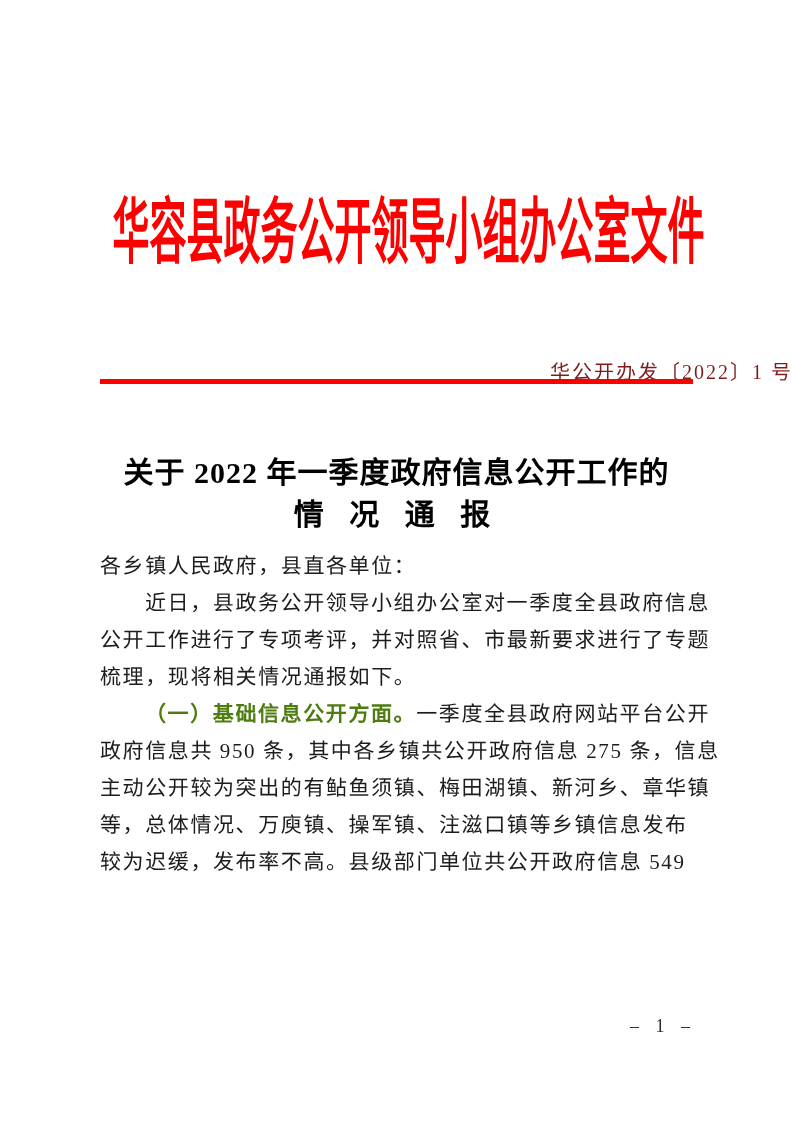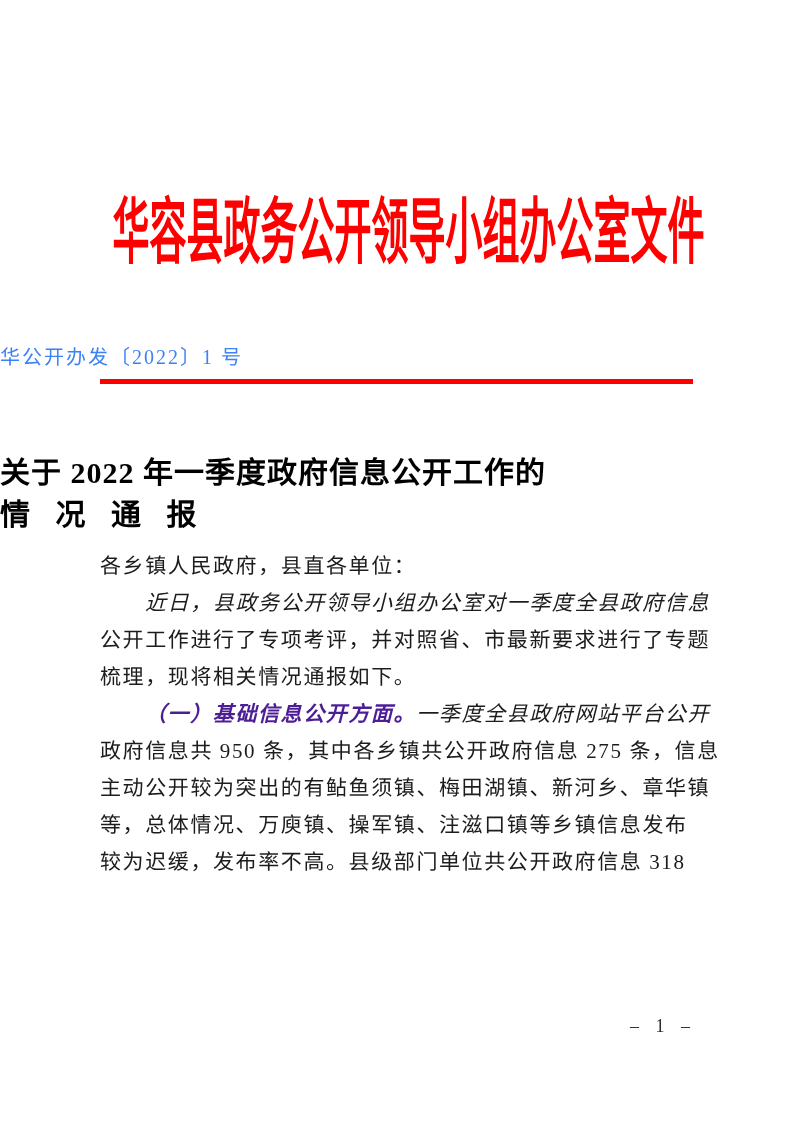--- a/index.html
+++ b/index.html
@@ -31,44 +31,45 @@
     font-weight: bold;
     letter-spacing: 0px;
     white-space: nowrap;
     transform: scaleY(1.95);
     transform-origin: center center;
   }
 
   
   .doc-number {
     position: absolute;
-    top: 341px;
+    top: 356px;
     left: 0;
     width: 100%;
-    text-align: left;
+    text-align: right;
     font-size: 20px;
     letter-spacing: 2px;
-    color: #3b82f6;
+    color: #7f1d1d;
   }
 
   
   .red-line {
     position: absolute;
     top: 379px;
     left: 100px;
     width: 593px;
     height: 5px;
   }
 
   
   .doc-title {
     position: absolute;
     top: 452px;
     left: 0;
     width: 100%;
+    text-align: center;
     font-weight: bold;
     color: #000000;
     line-height: 42px;
   }
   .title-line-1 { font-size: 30px; letter-spacing: 1px; white-space: nowrap; }
   .title-line-2 { font-size: 30px; letter-spacing: 9px; white-space: nowrap; }
 
   
   .doc-body {
     position: absolute;
@@ -76,31 +77,31 @@
     left: 100px;
     width: 596px;
     font-size: 21px;
     letter-spacing: 1.6px;
   }
   .line {
     height: 37px;
     line-height: 37px;
     white-space: nowrap;
   }
-  .indent { padding-left: 45px; font-style: italic; }
+  .indent { padding-left: 45px; }
   .run-normal { font-weight: normal; }
   .run-heading1 {
     font-family: "Liberation Sans", "DejaVu Sans", sans-serif;
     font-weight: bold;
     color: #000000;
     letter-spacing: 2px;
   }
   .run-bold-lead {
     font-weight: bold;
-    color: #4c1d95;
+    color: #4d7c0f;
   }
 
   
   .page-number {
     position: absolute;
     top: 1016px;
     left: 100px;
     width: 596px;
     text-align: right;
     font-size: 18px;
@@ -129,18 +130,18 @@
 
   <div class="doc-body" style="color: rgb(28, 28, 28);">
       <div class="line"><span class="run-normal">各乡镇人民政府，县直各单位：</span></div>
       <div class="line indent"><span class="run-normal">近日，县政务公开领导小组办公室对一季度全县政府信息</span></div>
       <div class="line"><span class="run-normal">公开工作进行了专项考评，并对照省、市最新要求进行了专题</span></div>
       <div class="line"><span class="run-normal">梳理，现将相关情况通报如下。</span></div>
       <div class="line indent"><span class="run-bold-lead">（一）基础信息公开方面。</span><span class="run-normal">一季度全县政府网站平台公开</span></div>
       <div class="line"><span class="run-normal">政府信息共 950 条，其中各乡镇共公开政府信息 275 条，信息</span></div>
       <div class="line"><span class="run-normal">主动公开较为突出的有鲇鱼须镇、梅田湖镇、新河乡、章华镇</span></div>
       <div class="line"><span class="run-normal">等，总体情况、万庾镇、操军镇、注滋口镇等乡镇信息发布</span></div>
-      <div class="line"><span class="run-normal">较为迟缓，发布率不高。县级部门单位共公开政府信息 318</span></div>
+      <div class="line"><span class="run-normal">较为迟缓，发布率不高。县级部门单位共公开政府信息 549</span></div>
     </div>
 
   <div class="page-number">– 1 –</div>
 
 </div>
 
 </body></html>

